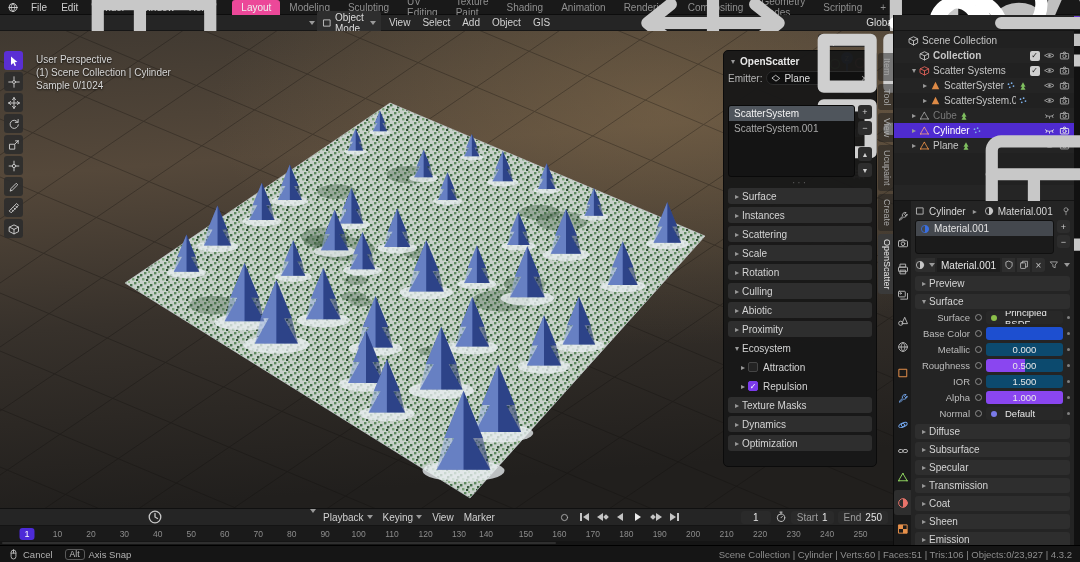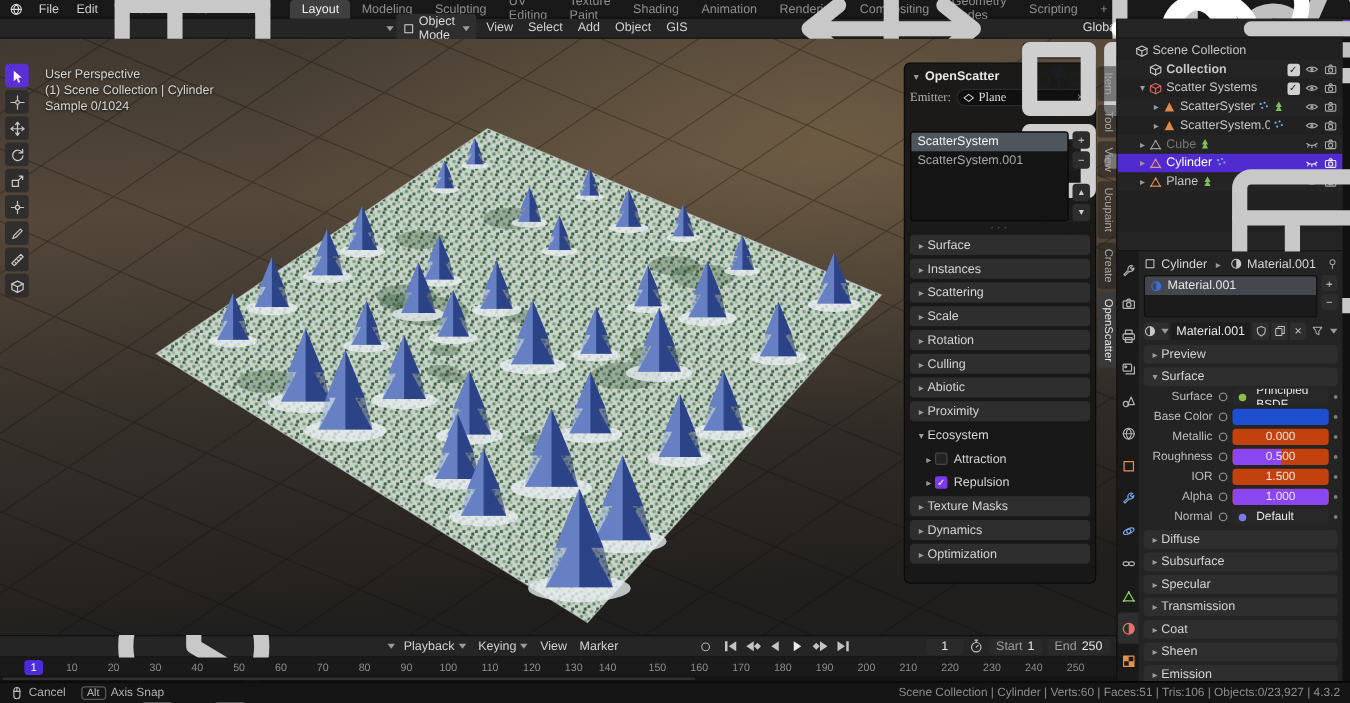--- a/index.html
+++ b/index.html
@@ -11,21 +11,21 @@
   .chev { color:#9a9a9a; font-size:8px; width:10px; display:inline-block; text-align:center; flex:none; }
 
   #app { width:1080px; height:562px; display:flex; flex-direction:column; }
 
   
   #topbar { height:15px; background:#191919; display:flex; align-items:center; padding:0 6px; gap:2px; border-bottom:1px solid #0d0d0d; }
   #topbar .menu-item { padding:0 7px; color:#cfcfcf; cursor:default; }
   #logo { width:14px; height:11px; margin-right:2px; color:#d8d8d8; }
   #ws-tabs { display:flex; margin-left:14px; height:15px; align-items:stretch; }
   #ws-tabs .ws { padding:1px 9px; color:#8f8f8f; display:flex; align-items:center; }
-  #ws-tabs .ws.active { background:#404040; color:#efefef; border-radius:3px 3px 0 0; }
+  #ws-tabs .ws.active { background:#ec4899; color:#efefef; border-radius:3px 3px 0 0; }
   #tb-right { margin-left:auto; display:flex; align-items:center; gap:5px; }
   .tb-sel { display:flex; align-items:center; gap:3px; color:#cfcfcf; }
 
   
   #middle { height:530px; display:flex; }
   #left { width:893px; display:flex; flex-direction:column; }
 
   #vp-header { height:16px; background:#252525; display:flex; align-items:center; padding:0 4px; gap:2px; border-bottom:1px solid #161616; }
   #vp-header .menu-item { padding:0 6px; color:#d2d2d2; }
   .hdr-drop { display:flex; align-items:center; gap:3px; background:#2e2e2e; border-radius:3px; padding:1px 5px; color:#dcdcdc; }
@@ -45,21 +45,21 @@
   #vp-toolbar .tool.active { background:#5a2fd4; color:#fff; }
 
   #options-btn { position:absolute; top:3px; right:18px; background:rgba(40,40,40,.9); border-radius:3px; padding:1px 7px; display:flex; align-items:center; color:#dadada; }
 
   #gizmo { position:absolute; right:24px; top:20px; width:44px; height:44px; }
   #nav-icons { position:absolute; right:28px; top:72px; display:flex; flex-direction:column; gap:7px; color:#c4c4c4; }
 
   
   #os-panel { position:absolute; right:16px; top:19px; width:154px; height:417px; background:rgba(24,24,24,.96); border:1px solid #0b0b0b; border-radius:5px; padding:3px 4px; display:flex; flex-direction:column; }
   #os-title { display:flex; align-items:center; gap:2px; color:#e8e8e8; font-weight:bold; height:15px; }
-  #os-emitter { display:flex; align-items:center; gap:4px; height:18px;font-family:Liberation Serif, serif; }
+  #os-emitter { display:flex; align-items:center; gap:4px; height:18px; }
   #os-emitter .lbl { color:#b5b5b5; }
   #os-emitter .field { flex:1; background:#101010; border:1px solid #2b2b2b; border-radius:8px; height:14px; display:flex; align-items:center; gap:3px; padding:0 4px; color:#dedede; }
   #os-syslist-hdr { display:flex; align-items:center; gap:5px; height:18px; color:#dcdcdc; font-weight:bold; padding-left:2px; }
   #os-list-wrap { display:flex; gap:3px; }
   #os-list { flex:1; height:72px; background:#141414; border:1px solid #090909; border-radius:3px; overflow:hidden; }
   #os-list .sys { height:15px; display:flex; align-items:center; padding:0 5px; color:#a8a8a8; }
   #os-list .sys.sel { background:#4f555c; color:#f2f2f2; }
   #os-list-btns { display:flex; flex-direction:column; gap:2px; }
   #os-list-btns .b { width:14px; height:14px; background:#2d2d2d; border-radius:3px; color:#cfcfcf; display:flex; align-items:center; justify-content:center; font-size:9px; }
   #os-dots { height:10px; display:flex; align-items:center; justify-content:center; color:#5c5c5c; letter-spacing:2px; }
@@ -103,29 +103,29 @@
   #slot-btns .b { width:13px; height:13px; background:#2d2d2d; border-radius:3px; color:#cfcfcf; display:flex; align-items:center; justify-content:center; font-size:9px; }
   #datablock { height:16px; display:flex; align-items:center; gap:2px; margin-top:3px; }
   #datablock .browse { width:20px; height:14px; background:#2e2e2e; border-radius:3px 0 0 3px; display:flex; align-items:center; justify-content:center; gap:1px; }
   #datablock .namef { flex:1; height:14px; background:#1d1d1d; display:flex; align-items:center; padding:0 4px; color:#e6e6e6; }
   #datablock .ib { width:15px; height:14px; background:#2e2e2e; display:flex; align-items:center; justify-content:center; color:#c2c2c2; }
   .sec-hdr { height:15px; background:#2e2e2e; border-radius:3px; display:flex; align-items:center; padding:0 4px; color:#d4d4d4; margin-top:3px; }
   .prow { height:15px; display:flex; align-items:center; margin-top:1px; }
   .prow .plabel { width:60px; text-align:right; color:#bdbdbd; padding-right:5px; flex:none; font-size:9.5px; }
   .pdot { width:7px; height:7px; border-radius:50%; border:1px solid #8a8a8a; margin-right:4px; flex:none; }
   .pfield { flex:1; height:13px; border-radius:3px; background:#2a2a2a; position:relative; display:flex; align-items:center; justify-content:center; color:#e8e8e8; overflow:hidden; font-size:9.5px; }
-  .pfield.slider { background:#c2410c; }
+  .pfield.slider { background:#0c4a6e; }
   .pfield .fill { position:absolute; left:0; top:0; bottom:0; background:#8a46f0; }
   .pfield .val { position:relative; z-index:1; }
   .pfield.dd { justify-content:flex-start; padding-left:5px; gap:4px; background:#282828; }
   .anim-dot { width:3px; height:3px; border-radius:50%; background:#808080; margin-left:4px; flex:none; }
 
   
   #timeline { height:37px; display:flex; flex-direction:column; border-top:1px solid #101010; }
-  #tl-header { height:17px; background:#252525; display:flex; align-items:center; padding:0 5px; gap:2px; border-bottom:1px solid #141414; }
+  #tl-header { height:17px; background:#252525; display:flex; padding:0 5px; gap:2px; border-bottom:1px solid #141414; }
   #tl-header .menu-item { padding:0 5px; color:#d2d2d2; display:flex; align-items:center; }
   #playback { display:flex; align-items:center; gap:3px; }
   .pb-btn { height:13px; min-width:15px; display:flex; align-items:center; justify-content:center; gap:1px; color:#c4c4c4; }
   .tri-r { width:0; height:0; border-top:4px solid transparent; border-bottom:4px solid transparent; border-left:6px solid currentColor; }
   .tri-l { width:0; height:0; border-top:4px solid transparent; border-bottom:4px solid transparent; border-right:6px solid currentColor; }
   .vbar { width:2px; height:8px; background:currentColor; }
   .dotk { width:4px; height:4px; background:currentColor; transform:rotate(45deg); }
   .tl-field { height:13px; background:#2a2a2a; border-radius:3px; display:flex; align-items:center; justify-content:center; gap:4px; padding:0 6px; color:#e4e4e4; }
   #tl-ruler { height:20px; background:#1a1a1a; position:relative; }
   #tl-ruler .tick { position:absolute; top:3px; transform:translateX(-50%); color:#8c8c8c; font-size:8.5px; }

